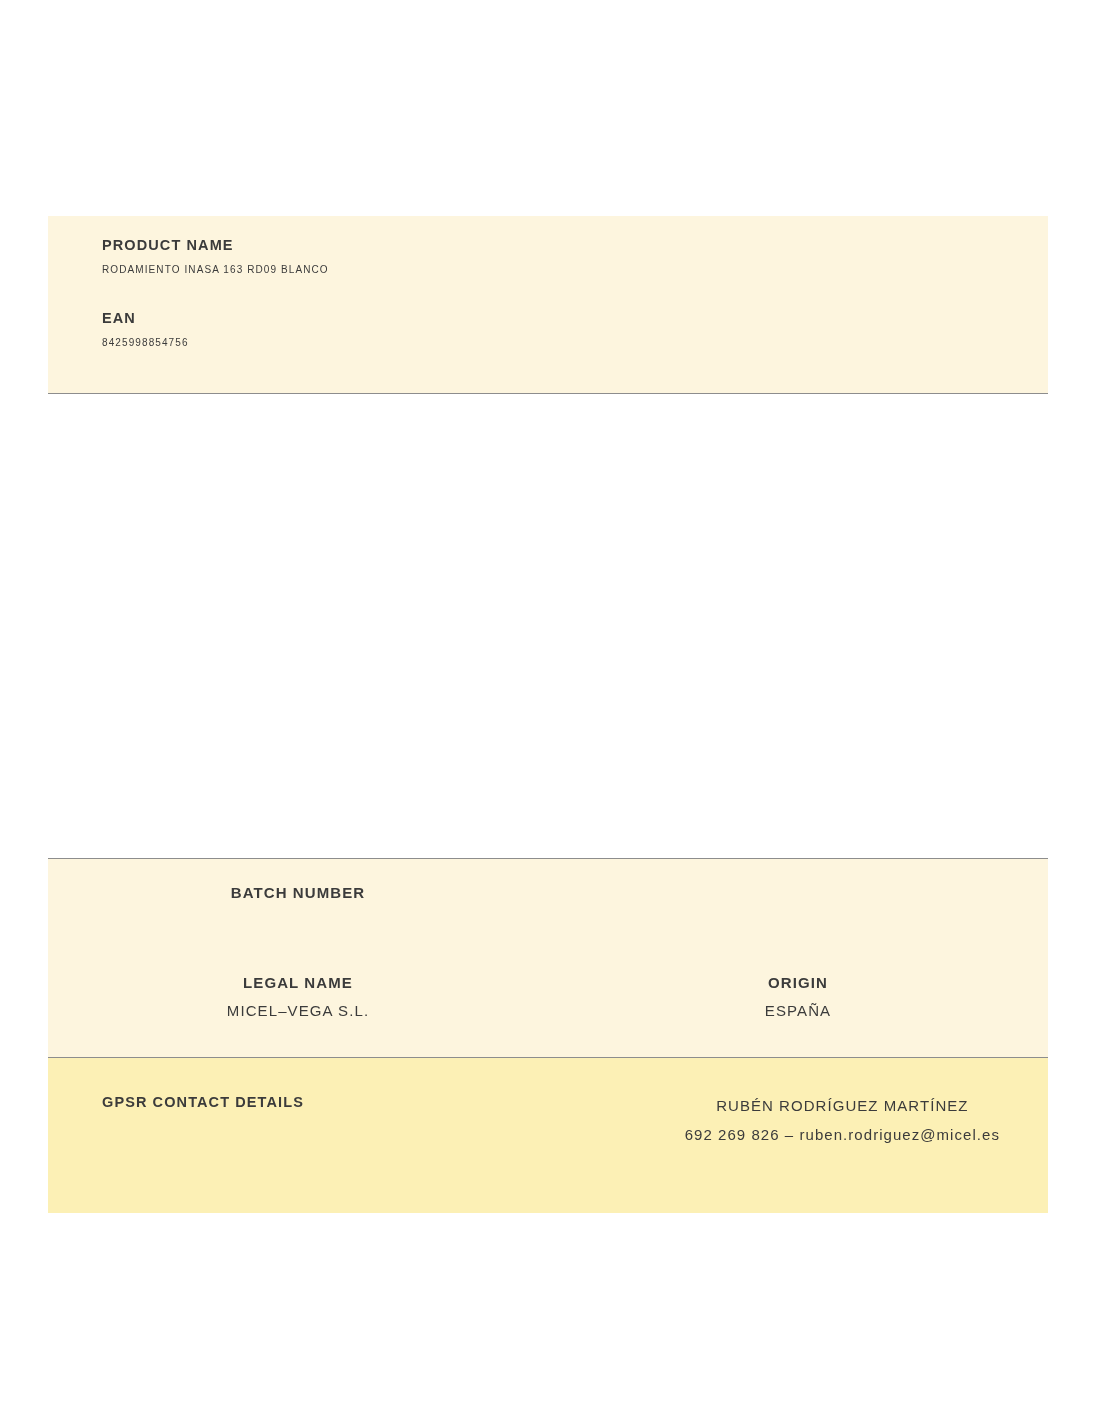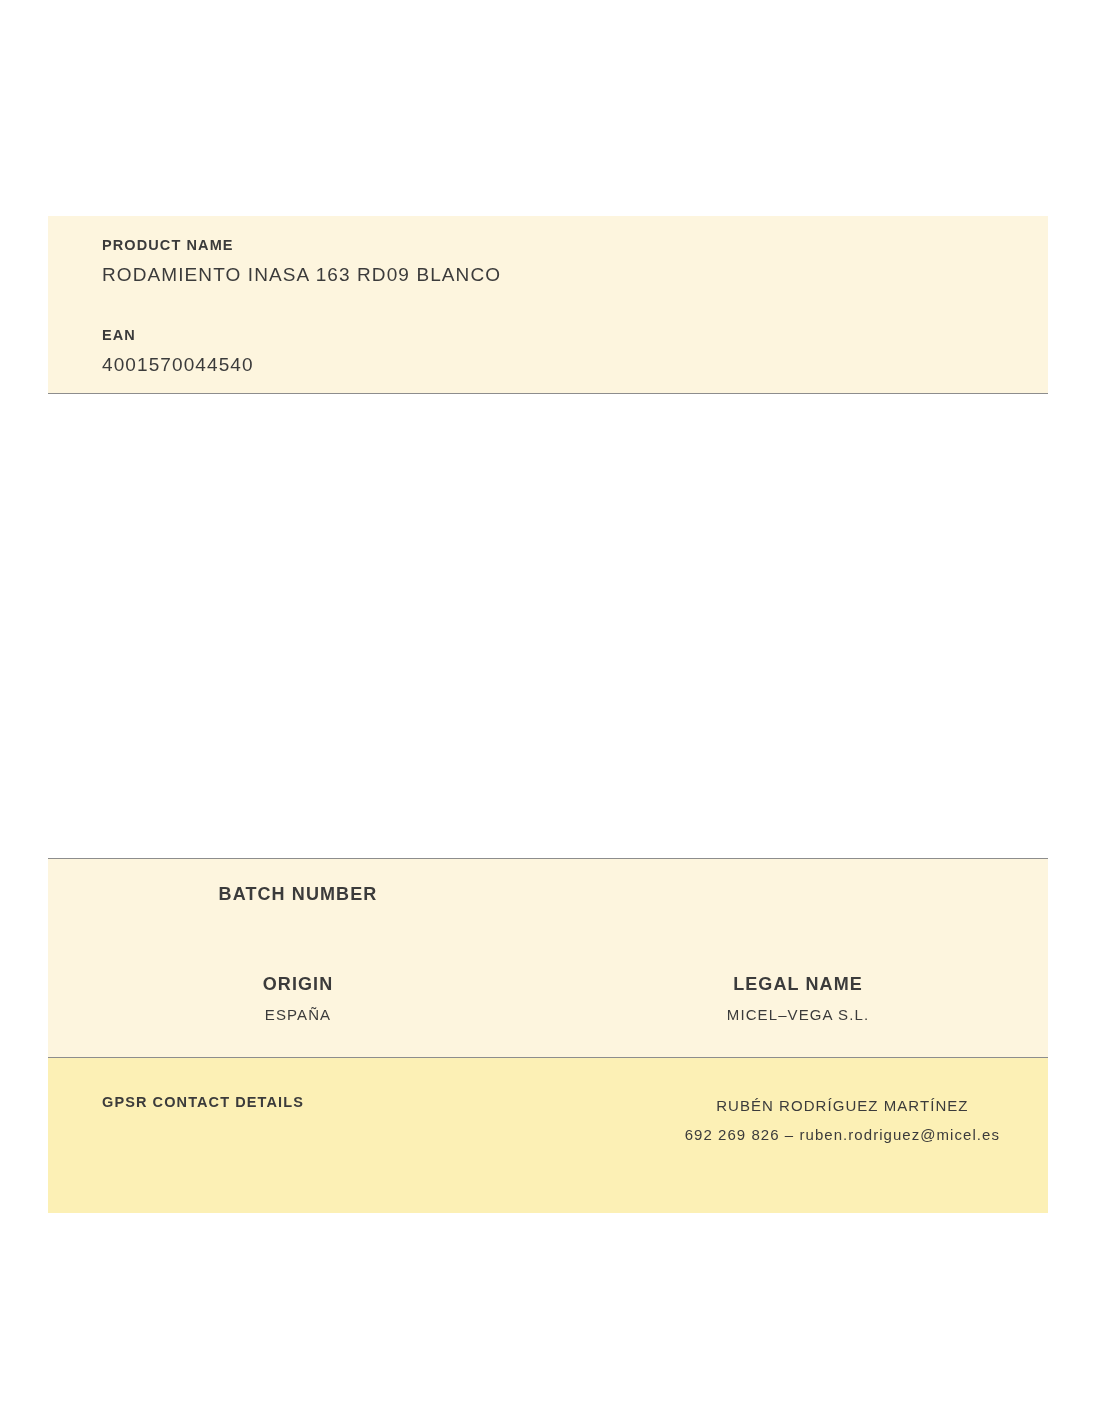--- a/index.html
+++ b/index.html
@@ -41,28 +41,28 @@
   }
   .field-label {
     font-size: 14.5px;
     font-weight: bold;
     letter-spacing: 1.1px;
     color: #3b3b3b;
     text-transform: uppercase;
     white-space: nowrap;
   }
   .field-value {
-    font-size: 19px;
+    font-size: 10px;
     letter-spacing: 1.1px;
     color: #3b3b3b;
     margin-top: 11px;
     white-space: nowrap;
   }
   #product-name-field { top: 21px; }
-  #ean-field { top: 111px; }
+  #ean-field { top: 94px; }
 
   
   .blank-area {
     position: absolute;
     left: 48px;
     top: 394px;
     width: 1000px;
     height: 464px;
     background: #ffffff;
   }
@@ -85,21 +85,21 @@
     width: 100%;
     display: flex;
   }
   .details-row.row1 { top: 25px; }
   .details-row.row2 { top: 115px; }
   .details-col {
     flex: 0 0 50%;
     text-align: center;
   }
   .col-label {
-    font-size: 18px;
+    font-size: 15px;
     font-weight: bold;
     letter-spacing: 1.1px;
     color: #3b3b3b;
     text-transform: uppercase;
   }
   .col-value {
     font-size: 15px;
     letter-spacing: 1.1px;
     color: #3b3b3b;
     margin-top: 11px;
@@ -147,44 +147,44 @@
 
 <div class="page">
 
   <div class="product-block">
     <div class="field" id="product-name-field">
       <div class="field-label">PRODUCT NAME</div>
       <div class="field-value">RODAMIENTO INASA 163 RD09 BLANCO</div>
     </div>
     <div class="field" id="ean-field">
       <div class="field-label">EAN</div>
-      <div class="field-value">4001570044540</div>
+      <div class="field-value">8425998854756</div>
     </div>
   </div>
 
   <div class="blank-area"></div>
 
   <div class="details-block">
     <div class="details-row row1">
       <div class="details-col">
         <div class="col-label">BATCH NUMBER</div>
         <div class="col-value"></div>
       </div>
       <div class="details-col">
         <div class="col-value"></div>
       </div>
     </div>
     <div class="details-row row2">
       <div class="details-col">
+        <div class="col-label">LEGAL NAME</div>
+        <div class="col-value">MICEL–VEGA S.L.</div>
+      </div>
+      <div class="details-col">
         <div class="col-label">ORIGIN</div>
         <div class="col-value">ESPAÑA</div>
-      </div>
-      <div class="details-col">
-        <div class="col-label">LEGAL NAME</div>
-        <div class="col-value">MICEL–VEGA S.L.</div>
       </div>
     </div>
   </div>
 
   <div class="gpsr-block">
     <div class="gpsr-label">GPSR CONTACT DETAILS</div>
     <div class="gpsr-lines">
       <div class="gpsr-line">RUBÉN RODRÍGUEZ MARTÍNEZ</div>
       <div class="gpsr-line">692 269 826 – ruben.rodriguez@micel.es</div>
     </div>

